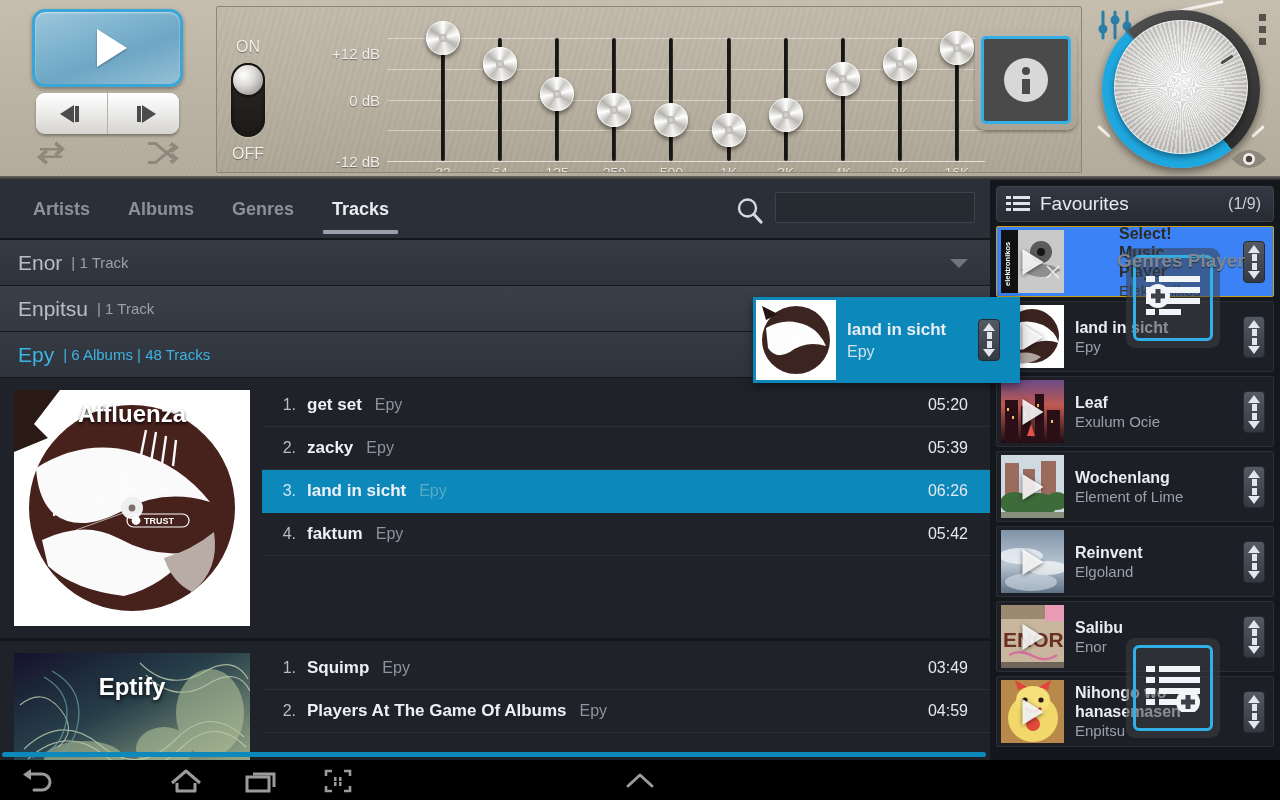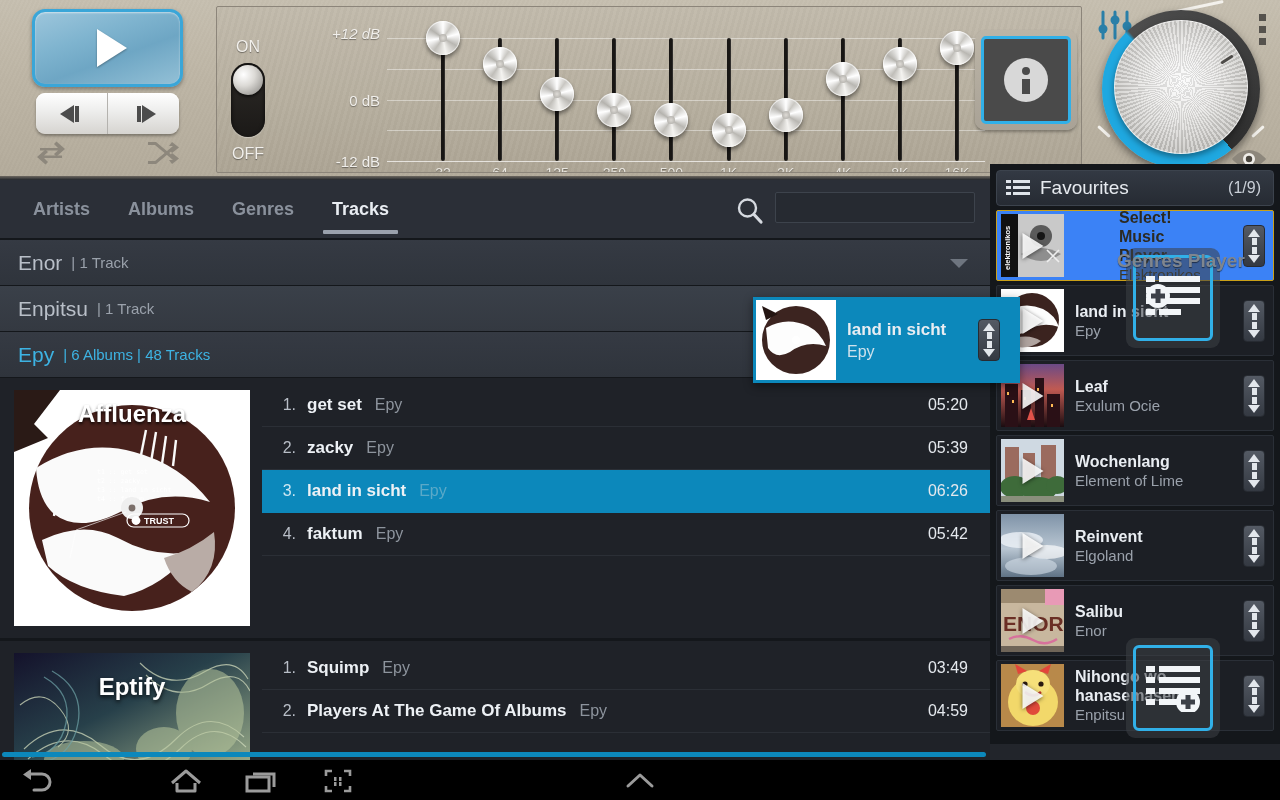--- a/index.html
+++ b/index.html
@@ -145,21 +145,21 @@
     border-bottom:1px solid #2b2f36;padding:0 22px 0 6px;}
   .trow.hl{background:#0c88bb;border-bottom:1px solid #0c88bb;}
   .tnum{width:28px;color:#b8bec7;font-size:16px;text-align:right;margin-right:11px;}
   .trow.hl .tnum{color:#cfe7f2;}
   .tname{color:#edf1f5;font-size:17px;font-weight:bold;}
   .tart{color:#8d949d;font-size:16px;margin-left:13px;}
   .trow.hl .tart{color:#5aa9c8;}
   .tdur{position:absolute;right:22px;color:#e4e8ed;font-size:16px;}
 
   
-  .side{position:absolute;left:990px;top:164px;width:290px;height:580px;background:#14171b;}
+  .side{position:absolute;left:990px;top:180px;width:290px;height:580px;background:#14171b;}
   .side-hdr{position:relative;margin:6px 6px 0 6px;height:36px;border-radius:4px;
     background:linear-gradient(180deg,#333943,#262b33);border:1px solid #3c434d;
     display:flex;align-items:center;}
   .hdr-list-ico{margin-left:9px;width:24px;height:18px;}
   .side-title{margin-left:10px;color:#e7ebf0;font-size:19px;}
   .side-count{margin-left:auto;margin-right:12px;color:#c9cfd7;font-size:16px;}
   .fav-row{position:relative;height:71px;margin:4px 6px 0 6px;border-radius:2px;
     background:#1c1f25;border:1px solid #2a2f37;display:flex;align-items:center;overflow:hidden;}
   .fav-row.cur{background:#3b82f6;border-color:#caa018;gap:44px;}
   .fav-thumb{width:63px;height:63px;margin-left:4px;flex:none;position:relative;overflow:hidden;}
@@ -241,21 +241,21 @@
         <div class="knob"></div>
       </div>
       <div class="sw-off">OFF</div>
 
       <div class="eqgrid" id="eqgrid">
           <div class="gl" style="left: 170px; width: 598px; top: 31px;"></div>
           <div class="gl" style="left: 170px; width: 598px; top: 61.75px;"></div>
           <div class="gl" style="left: 170px; width: 598px; top: 92.5px;"></div>
           <div class="gl" style="left: 170px; width: 598px; top: 123.25px;"></div>
           <div class="gl" style="left: 170px; width: 598px; top: 154px;"></div>
-          <div class="dblab" style="top: 26px; right: 701px; font-style: italic;">+12 dB</div>
+          <div class="dblab" style="top: 46px; right: 701px;">+12 dB</div>
           <div class="dblab" style="top: 92.5px; right: 701px;">0 dB</div>
           <div class="dblab" style="top: 154px; right: 701px;">-12 dB</div>
           <div class="axis" style="left: 170px; top: 154px; width: 598px;"></div>
           <div class="band" style="left: 213px; top: 24px; height: 137px;">
             <div class="track" style="top: 7px; height: 123px;"></div>
             <div class="thumb" style="top: -10px;"></div>
           </div>
           <div class="flab" style="left: 226px; top: 158px;">32</div>
           <div class="band" style="left: 270.111px; top: 24px; height: 137px;">
             <div class="track" style="top: 7px; height: 123px;"></div>

